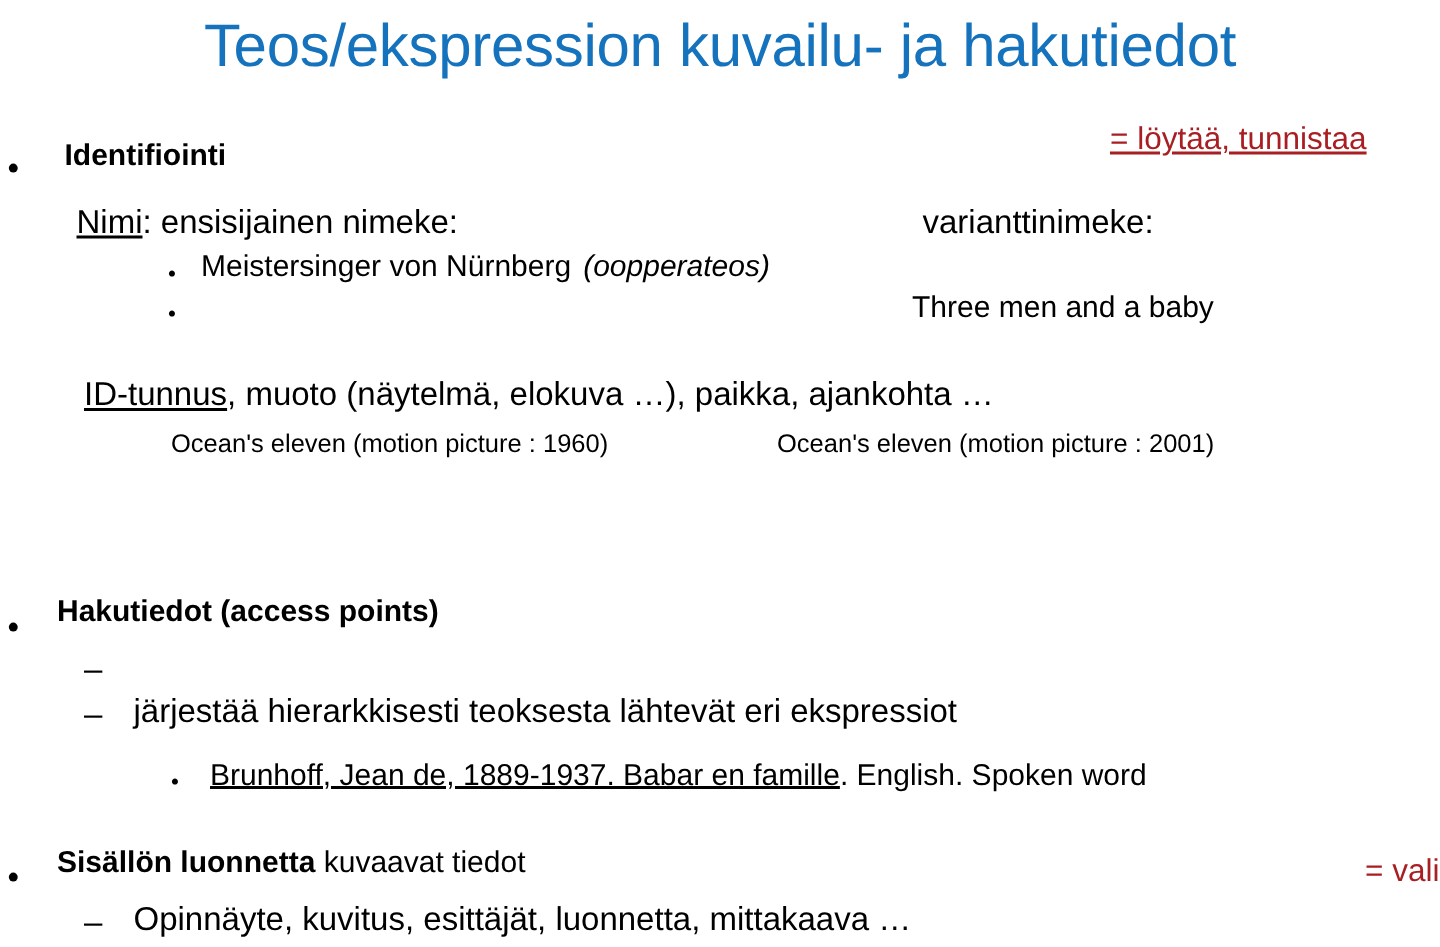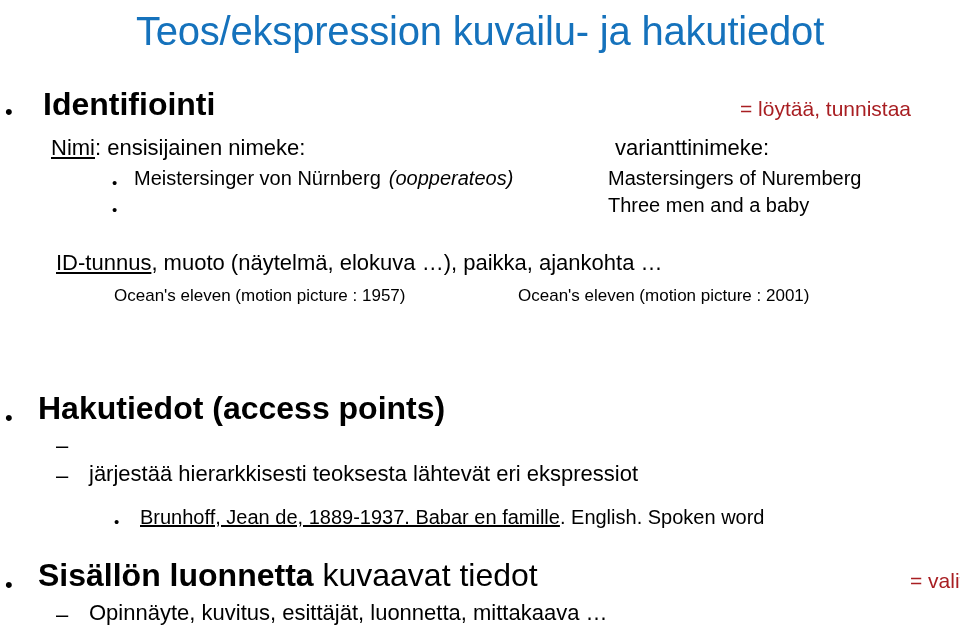--- a/index.html
+++ b/index.html
@@ -56,21 +56,21 @@
     color: #000;
   }
   .bullet-small {
     position: absolute;
     font-size: 15px;
     line-height: 1;
     color: #000;
   }
 
   .lvl1 {
-    font-size: 32px;
+    font-size: 20px;
     font-weight: bold;
     line-height: 30px;
   }
   .lvl2 {
     font-size: 22px;
     line-height: 27px;
   }
   .lvl3 {
     font-size: 20px;
     line-height: 25px;
@@ -97,36 +97,35 @@
 <body>
 
 <div class="slide">
 
   <div class="slide-title">Teos/ekspression kuvailu- ja hakutiedot</div>
 
   <span class="bullet-dot" style="left:5px; top:101px;">•</span>
 
   <div class="line lvl1" style="left:43px; top:89px;">Identifiointi</div>
 
-  <div class="right-note red" style="left:740px; top:96px;">= löytää, tunnistaa</div>
+  <div class="right-note red" style="left:740px; top:80px;text-decoration:underline;">= löytää, tunnistaa</div>
 
   <div class="line lvl2" style="left:51px; top:134px;"><span class="u">Nimi</span><span>: ensisijainen nimeke:</span></div>
 
   <div class="line lvl2" style="left:583px; top:134px;margin-left:32px;">varianttinimeke:</div>
 
   <span class="bullet-small" style="left:112px; top:175px;">•</span>
   <div class="line lvl3" style="left:134px; top:166px;"><span>Meistersinger von Nürnberg</span><span class="it" style="margin-left:8px;">(oopperateos)</span></div>
-  <div class="line lvl3" style="left:608px; top:166px;">Mastersingers of Nuremberg</div>
 
   <span class="bullet-small" style="left:112px; top:202px;">•</span>
   <div class="line lvl3" style="left:608px; top:193px;">Three men and a baby</div>
 
   <div class="line lvl2" style="left:56px; top:249px;"><span class="u">ID-tunnus</span><span>, muoto (näytelmä, elokuva …), paikka, ajankohta …</span></div>
 
-  <div class="line lvl-small" style="left:114px; top:285px;">Ocean's eleven (motion picture : 1957)</div>
+  <div class="line lvl-small" style="left:114px; top:285px;">Ocean's eleven (motion picture : 1960)</div>
   <div class="line lvl-small" style="left:518px; top:285px;">Ocean's eleven (motion picture : 2001)</div>
 
 
   <span class="bullet-dot" style="left:5px; top:407px;">•</span>
 
   <div class="line lvl1" style="left:38px; top:393px;">Hakutiedot (access points)</div>
 
   <span class="bullet-dash" style="left:56px; top:435px;">–</span>
 
   <span class="bullet-dash" style="left:56px; top:465px;">–</span>

